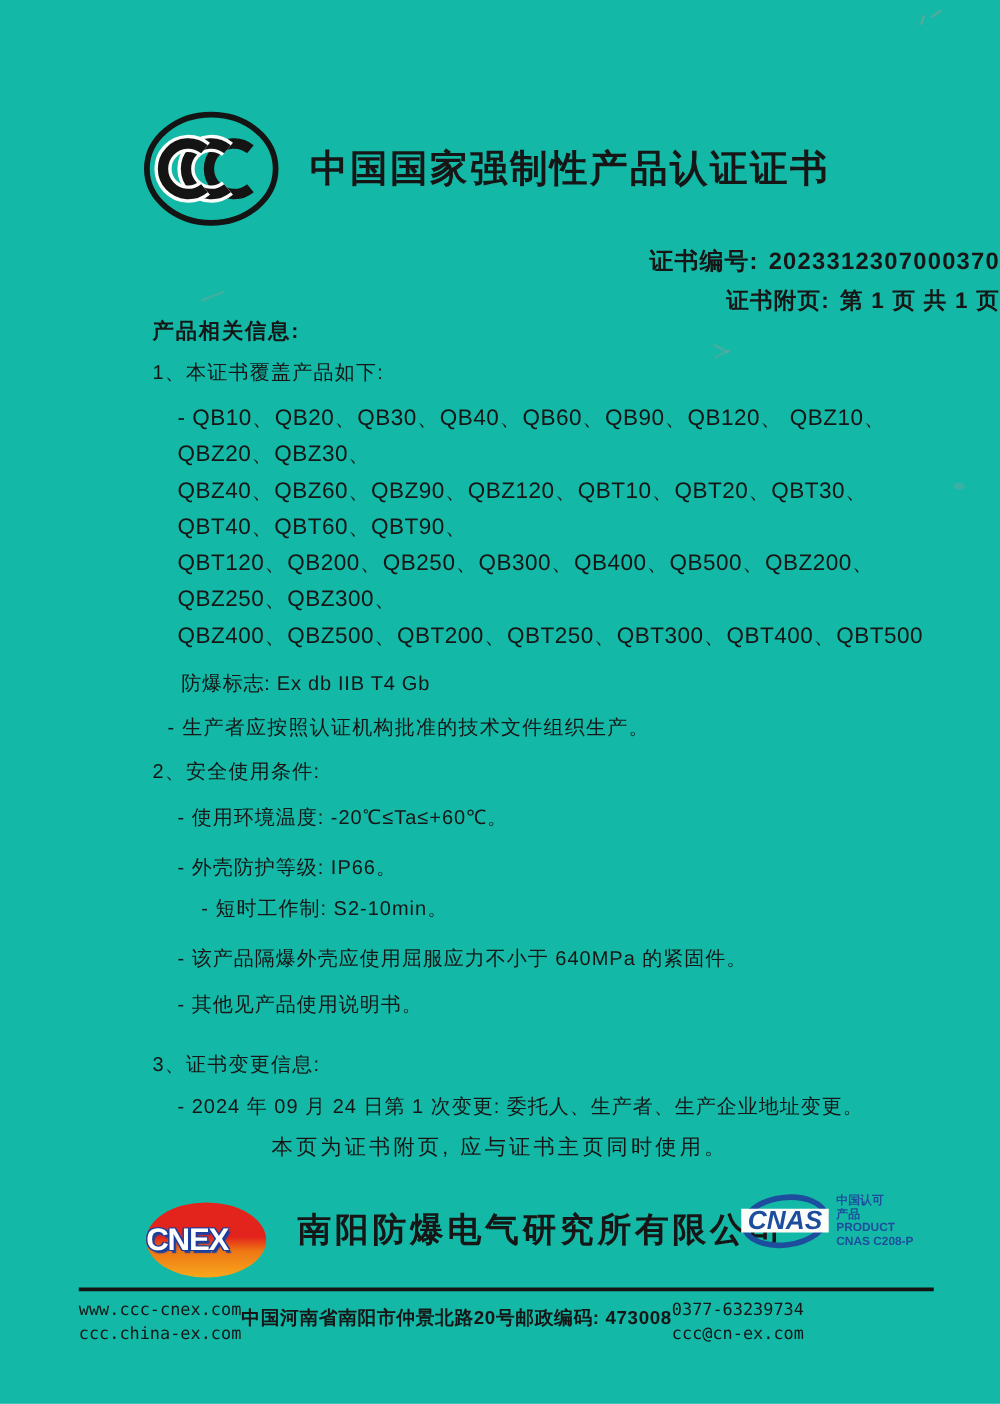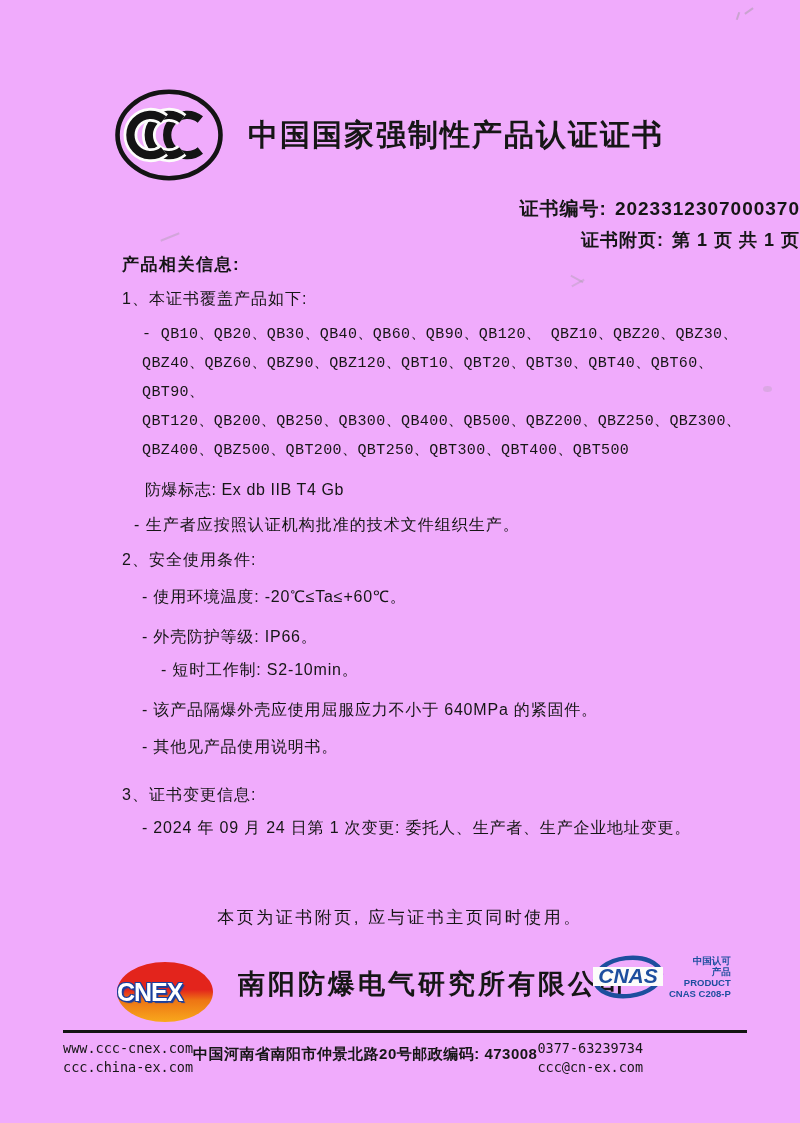--- a/index.html
+++ b/index.html
@@ -1,39 +1,39 @@
 <!DOCTYPE html>
 <html><head>
 <meta charset="utf-8">
 <style>
   html,body{margin:0;padding:0;}
   .doc{
     position:relative;
     width:800px;height:1123px;
-    background:#f0abfc;
+    background:#14b8a6;
     color:#161616;
     font-family:"Liberation Sans",sans-serif;
     overflow:hidden;
   }
   
   .header{position:absolute;top:86px;left:112px;display:flex;align-items:center;gap:22px;}
   .ccc-logo{width:114px;height:98px;flex:0 0 auto;}
   .page-title{font-size:30px;font-weight:600;letter-spacing:2px;white-space:nowrap;}
   
   .cert-line{position:absolute;left:0;width:100%;text-align:right;font-weight:bold;}
   .cert-line-1{top:196px;font-size:19px;letter-spacing:1px;}
   .cert-line-2{top:228px;font-size:18px;letter-spacing:1px;}
   .cert-line .lbl{margin-right:8px;}
   
   .content{position:absolute;top:254px;left:122px;right:50px;font-size:16px;line-height:22px;}
   .sec-heading{font-size:17px;font-weight:bold;letter-spacing:1.5px;}
   .item-title{margin-top:12px;letter-spacing:1px;}
   .models{margin-top:10px;margin-left:20px;line-height:29px;
-          font-family:Liberation Mono, monospace;
-          font-size:15px;letter-spacing:0.4px;}
+          font-family:Liberation Sans, sans-serif;
+          font-size:18px;letter-spacing:0.4px;}
   .spec{margin-left:23px;letter-spacing:0.6px;}
   .spec-voltage{margin-top:6px;}
   .spec-ex{margin-top:14px;}
   .note-producer{margin-top:13px;margin-left:12px;letter-spacing:1px;}
   .item2-title{margin-top:13px;letter-spacing:1px;}
   .cond{margin-left:20px;letter-spacing:0.8px;}
   .cond-0{margin-top:15px;}
   .cond-1{margin-top:18px;}
   .cond-2{margin-top:11px;margin-left:39px;}
   .cond-3{margin-top:18px;}
@@ -44,21 +44,21 @@
   .footer-note{position:absolute;top:906px;left:0;width:100%;text-align:center;
                font-size:17px;letter-spacing:2.5px;}
   .cnex-logo{position:absolute;top:962px;left:117px;width:96px;height:60px;border-radius:50%;
              background:linear-gradient(180deg,#e3241c 0%,#e3241c 46%,#ee7514 64%,#f8a81c 100%);
              display:flex;align-items:center;justify-content:flex-start;}
   .cnex-logo span{color:#fff;font-weight:bold;font-size:25px;letter-spacing:-1px;
              text-shadow:1px 1px 0 #1a3f9e,-1px -1px 0 #1a3f9e,1px -1px 0 #1a3f9e,-1px 1px 0 #1a3f9e,2px 2px 1px #1a3f9e;}
   .company-name{position:absolute;top:966px;left:238px;font-size:27px;font-weight:600;
                 letter-spacing:3px;white-space:nowrap;}
   .cnas-group{position:absolute;top:952px;left:592px;display:flex;align-items:center;gap:5px;}
-  .cnas-text{color:#1d4e9e;font-size:9.5px;line-height:11px;font-weight:bold;white-space:nowrap;text-align:right;}
+  .cnas-text{color:#1d4e9e;font-size:9.5px;line-height:11px;font-weight:bold;white-space:nowrap;}
   .rule{position:absolute;top:1030px;left:63px;width:684px;height:3px;background:#141414;}
   .contact{position:absolute;top:1039px;left:63px;right:52px;display:flex;
            justify-content:flex-start;align-items:flex-start;}
   .mono{font-family:"DejaVu Sans Mono","Liberation Mono",monospace;font-size:13.5px;line-height:19px;}
   .addr,.postal{font-size:15px;font-weight:bold;margin-top:6px;letter-spacing:0.5px;}
   .contact-right{text-align:right;}
   
   .artifact{position:absolute;background:#9a9a9a;opacity:.45;}
   .a1{top:12px;left:737px;width:2px;height:8px;transform:rotate(18deg);}
   .a2{top:10px;left:744px;width:10px;height:2px;transform:rotate(-35deg);}

